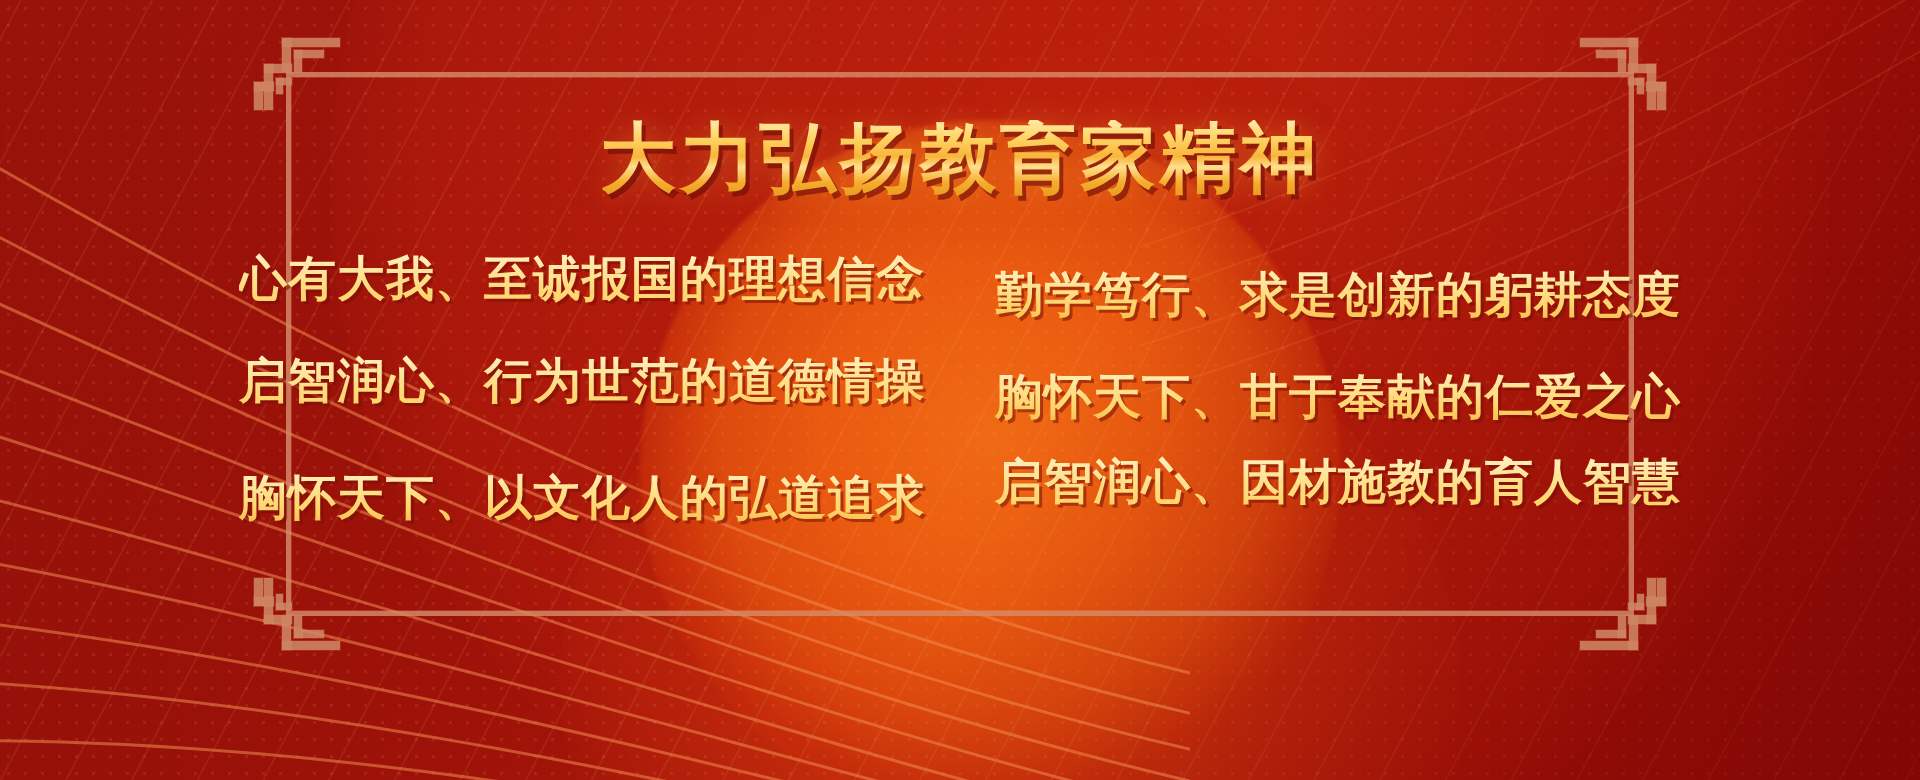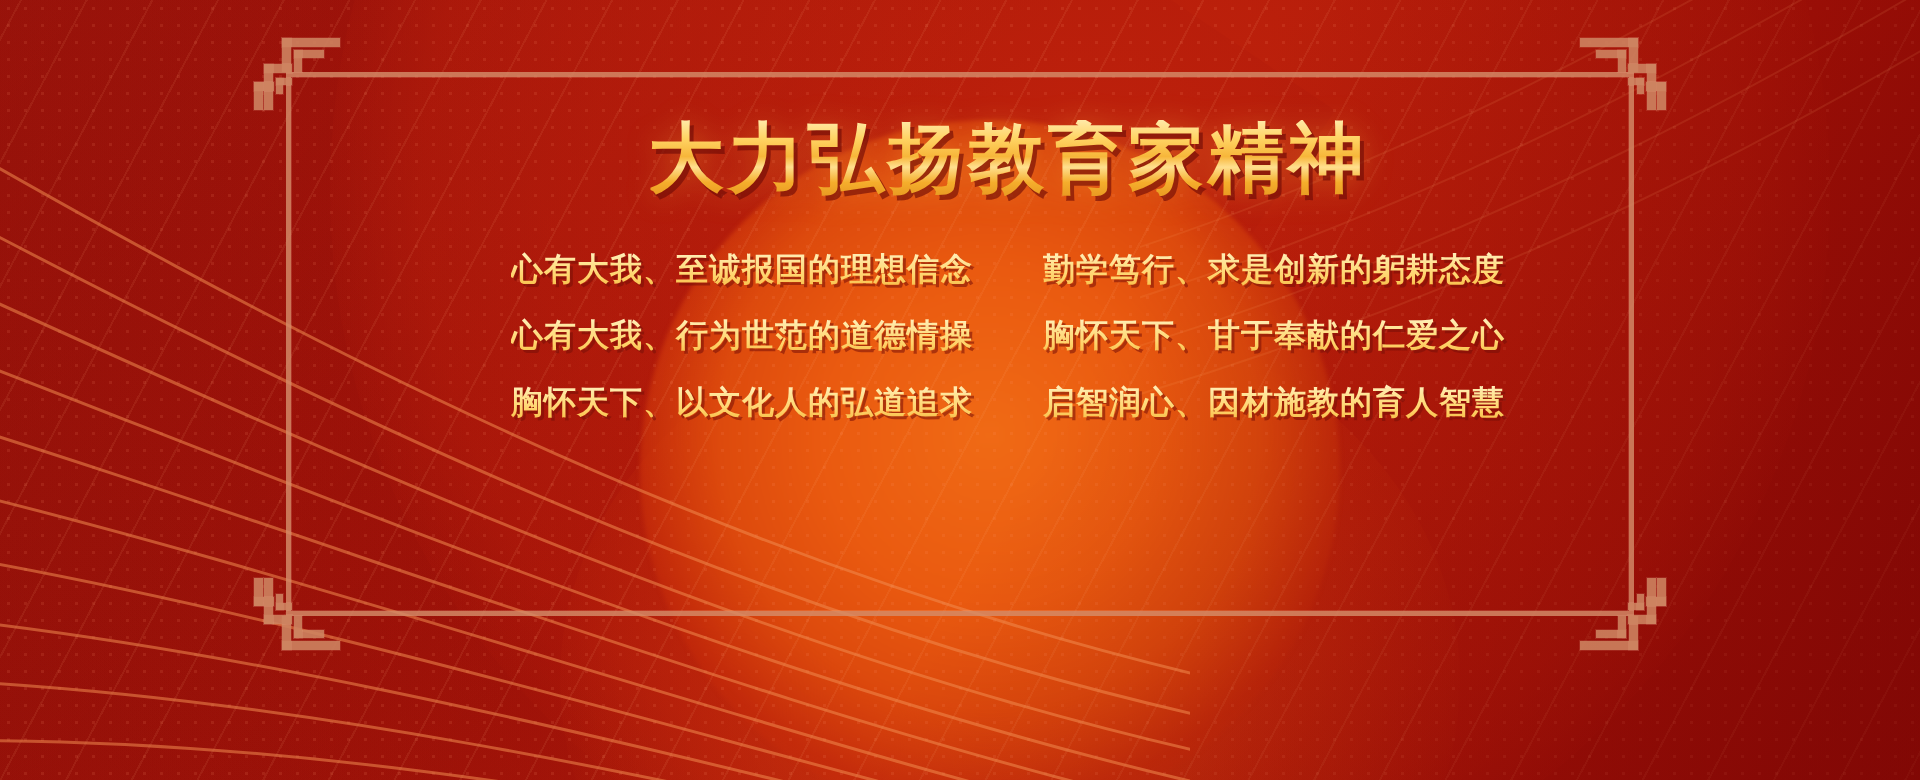--- a/index.html
+++ b/index.html
@@ -128,21 +128,20 @@
   .p9 { left: 22px; top: 40px; width: 16px; height: 7px; }
   .p10{ left: 22px; top: 40px; width: 7px;  height: 16px; }
 
   
   .content {
     position: absolute;
     left: 286px; top: 72px;
     width: 1348px; height: 544px;
     display: flex; flex-direction: column;
     align-items: center;
-    padding-left: 48px;
   }
   .title {
     margin-top: 48px;
     font-size: 76px;
     font-weight: 700;
     letter-spacing: 4px;
     line-height: 1;
     white-space: nowrap;
     background: linear-gradient(to bottom, #ffe9a8 0%, #ffd464 24%, #f7b63a 48%, #ffdf8e 62%, #f5ae2c 82%, #e99a22 100%);
     -webkit-background-clip: text;
@@ -152,34 +151,34 @@
     filter: drop-shadow(4px 5px 0px rgba(110,10,6,0.62)) drop-shadow(0 0 14px rgba(255,180,60,0.30));
   }
   .couplets {
     margin-top: 54px;
     display: grid;
     grid-template-columns: auto auto;
     column-gap: 70px;
     row-gap: 28px;
   }
   .line {
-    font-size: 32px;
+    font-size: 48px;
     font-weight: 700;
     letter-spacing: 1px;
     line-height: 1.2;
     white-space: nowrap;
     color: #ffe38c;
     background: linear-gradient(to bottom, #fff2c4 0%, #ffe08a 40%, #ffd36a 70%, #f6bb45 100%);
     -webkit-background-clip: text;
     background-clip: text;
     -webkit-text-fill-color: transparent;
     color: transparent;
     filter: drop-shadow(3px 3px 0px rgba(120,14,8,0.55));
   }
-  .line.right { text-align: center; }
+  .line.right { text-align: center; margin-top: 16px; }
 </style>
 </head>
 <body>
 
 <div id="banner">
 
   <div class="bg-base"></div>
   <div class="bg-band"></div>
   <div class="bg-band2"></div>
   <div class="bg-arc-a"></div>
@@ -269,20 +268,20 @@
         <span class="p10"></span>
     </div>
   </div>
 
   <div class="content">
     <div class="title">大力弘扬教育家精神</div>
 
     <div class="couplets">
       <div class="line left">心有大我、至诚报国的理想信念</div>
       <div class="line right">勤学笃行、求是创新的躬耕态度</div>
-      <div class="line left">心有大我、行为世范的道德情操</div>
+      <div class="line left">启智润心、行为世范的道德情操</div>
       <div class="line right">胸怀天下、甘于奉献的仁爱之心</div>
       <div class="line right">胸怀天下、以文化人的弘道追求</div>
       <div class="line left">启智润心、因材施教的育人智慧</div>
     </div>
   </div>
 
 </div>
 
 </body></html>

